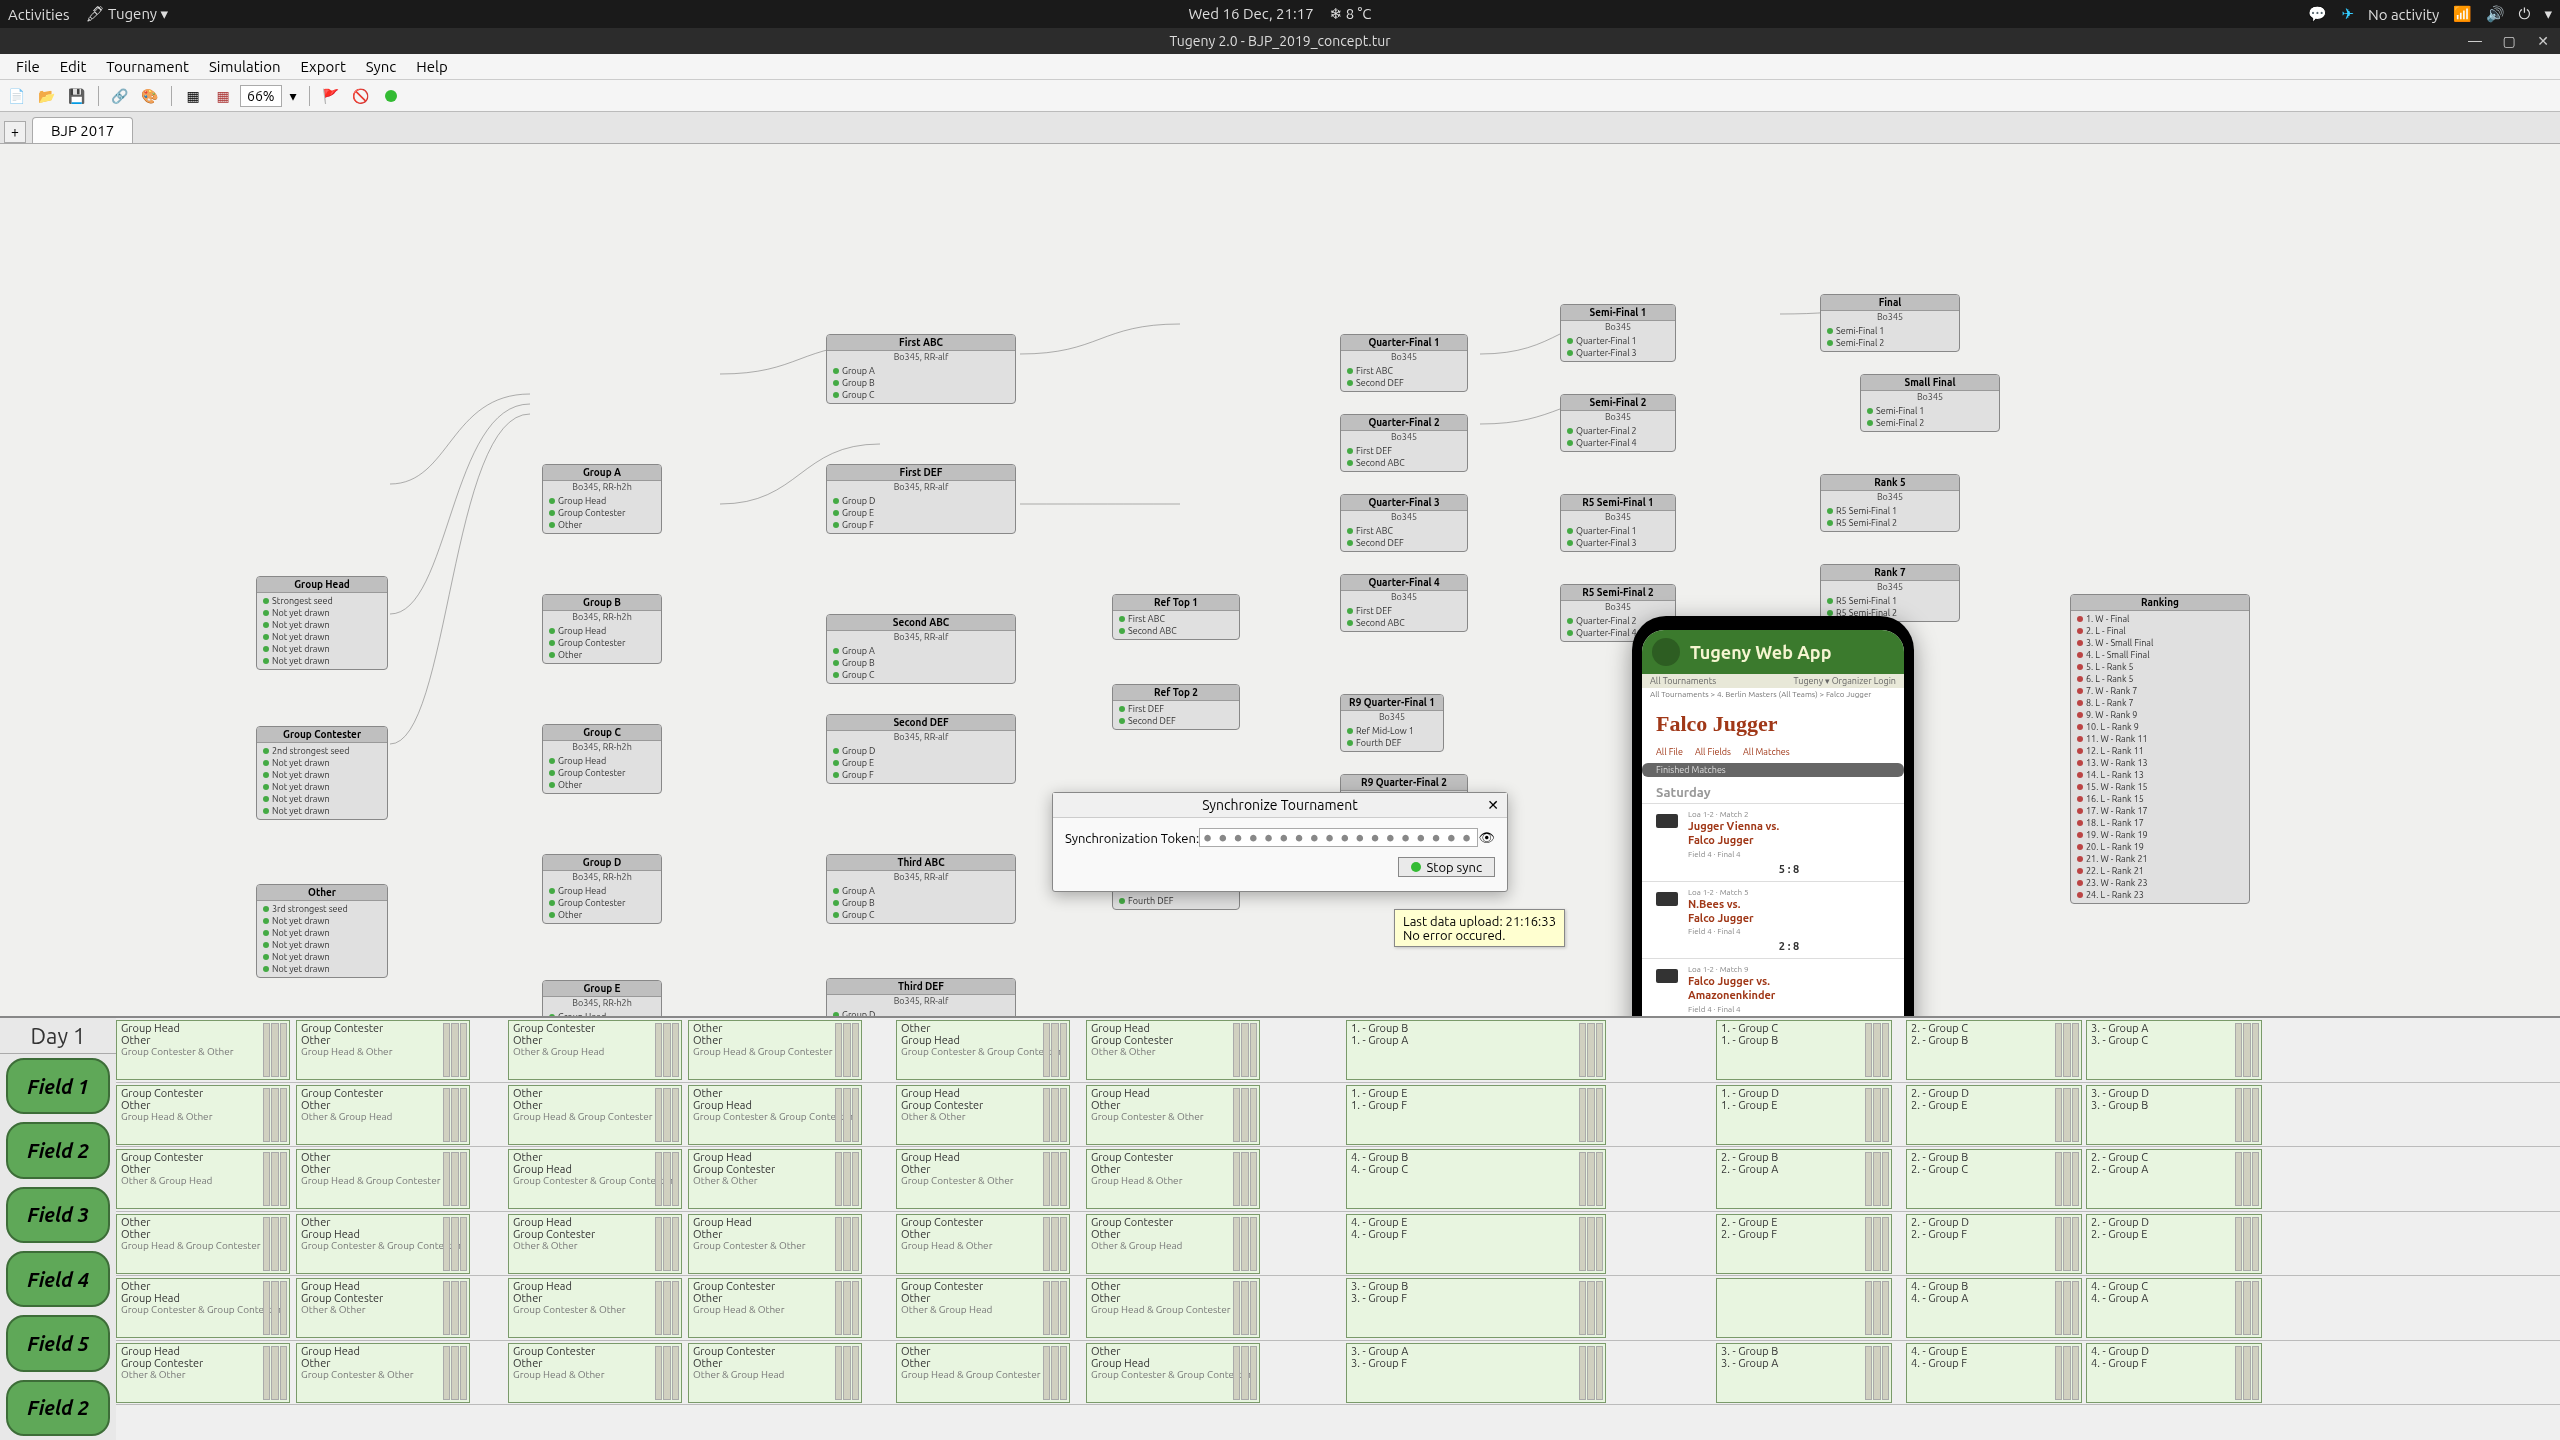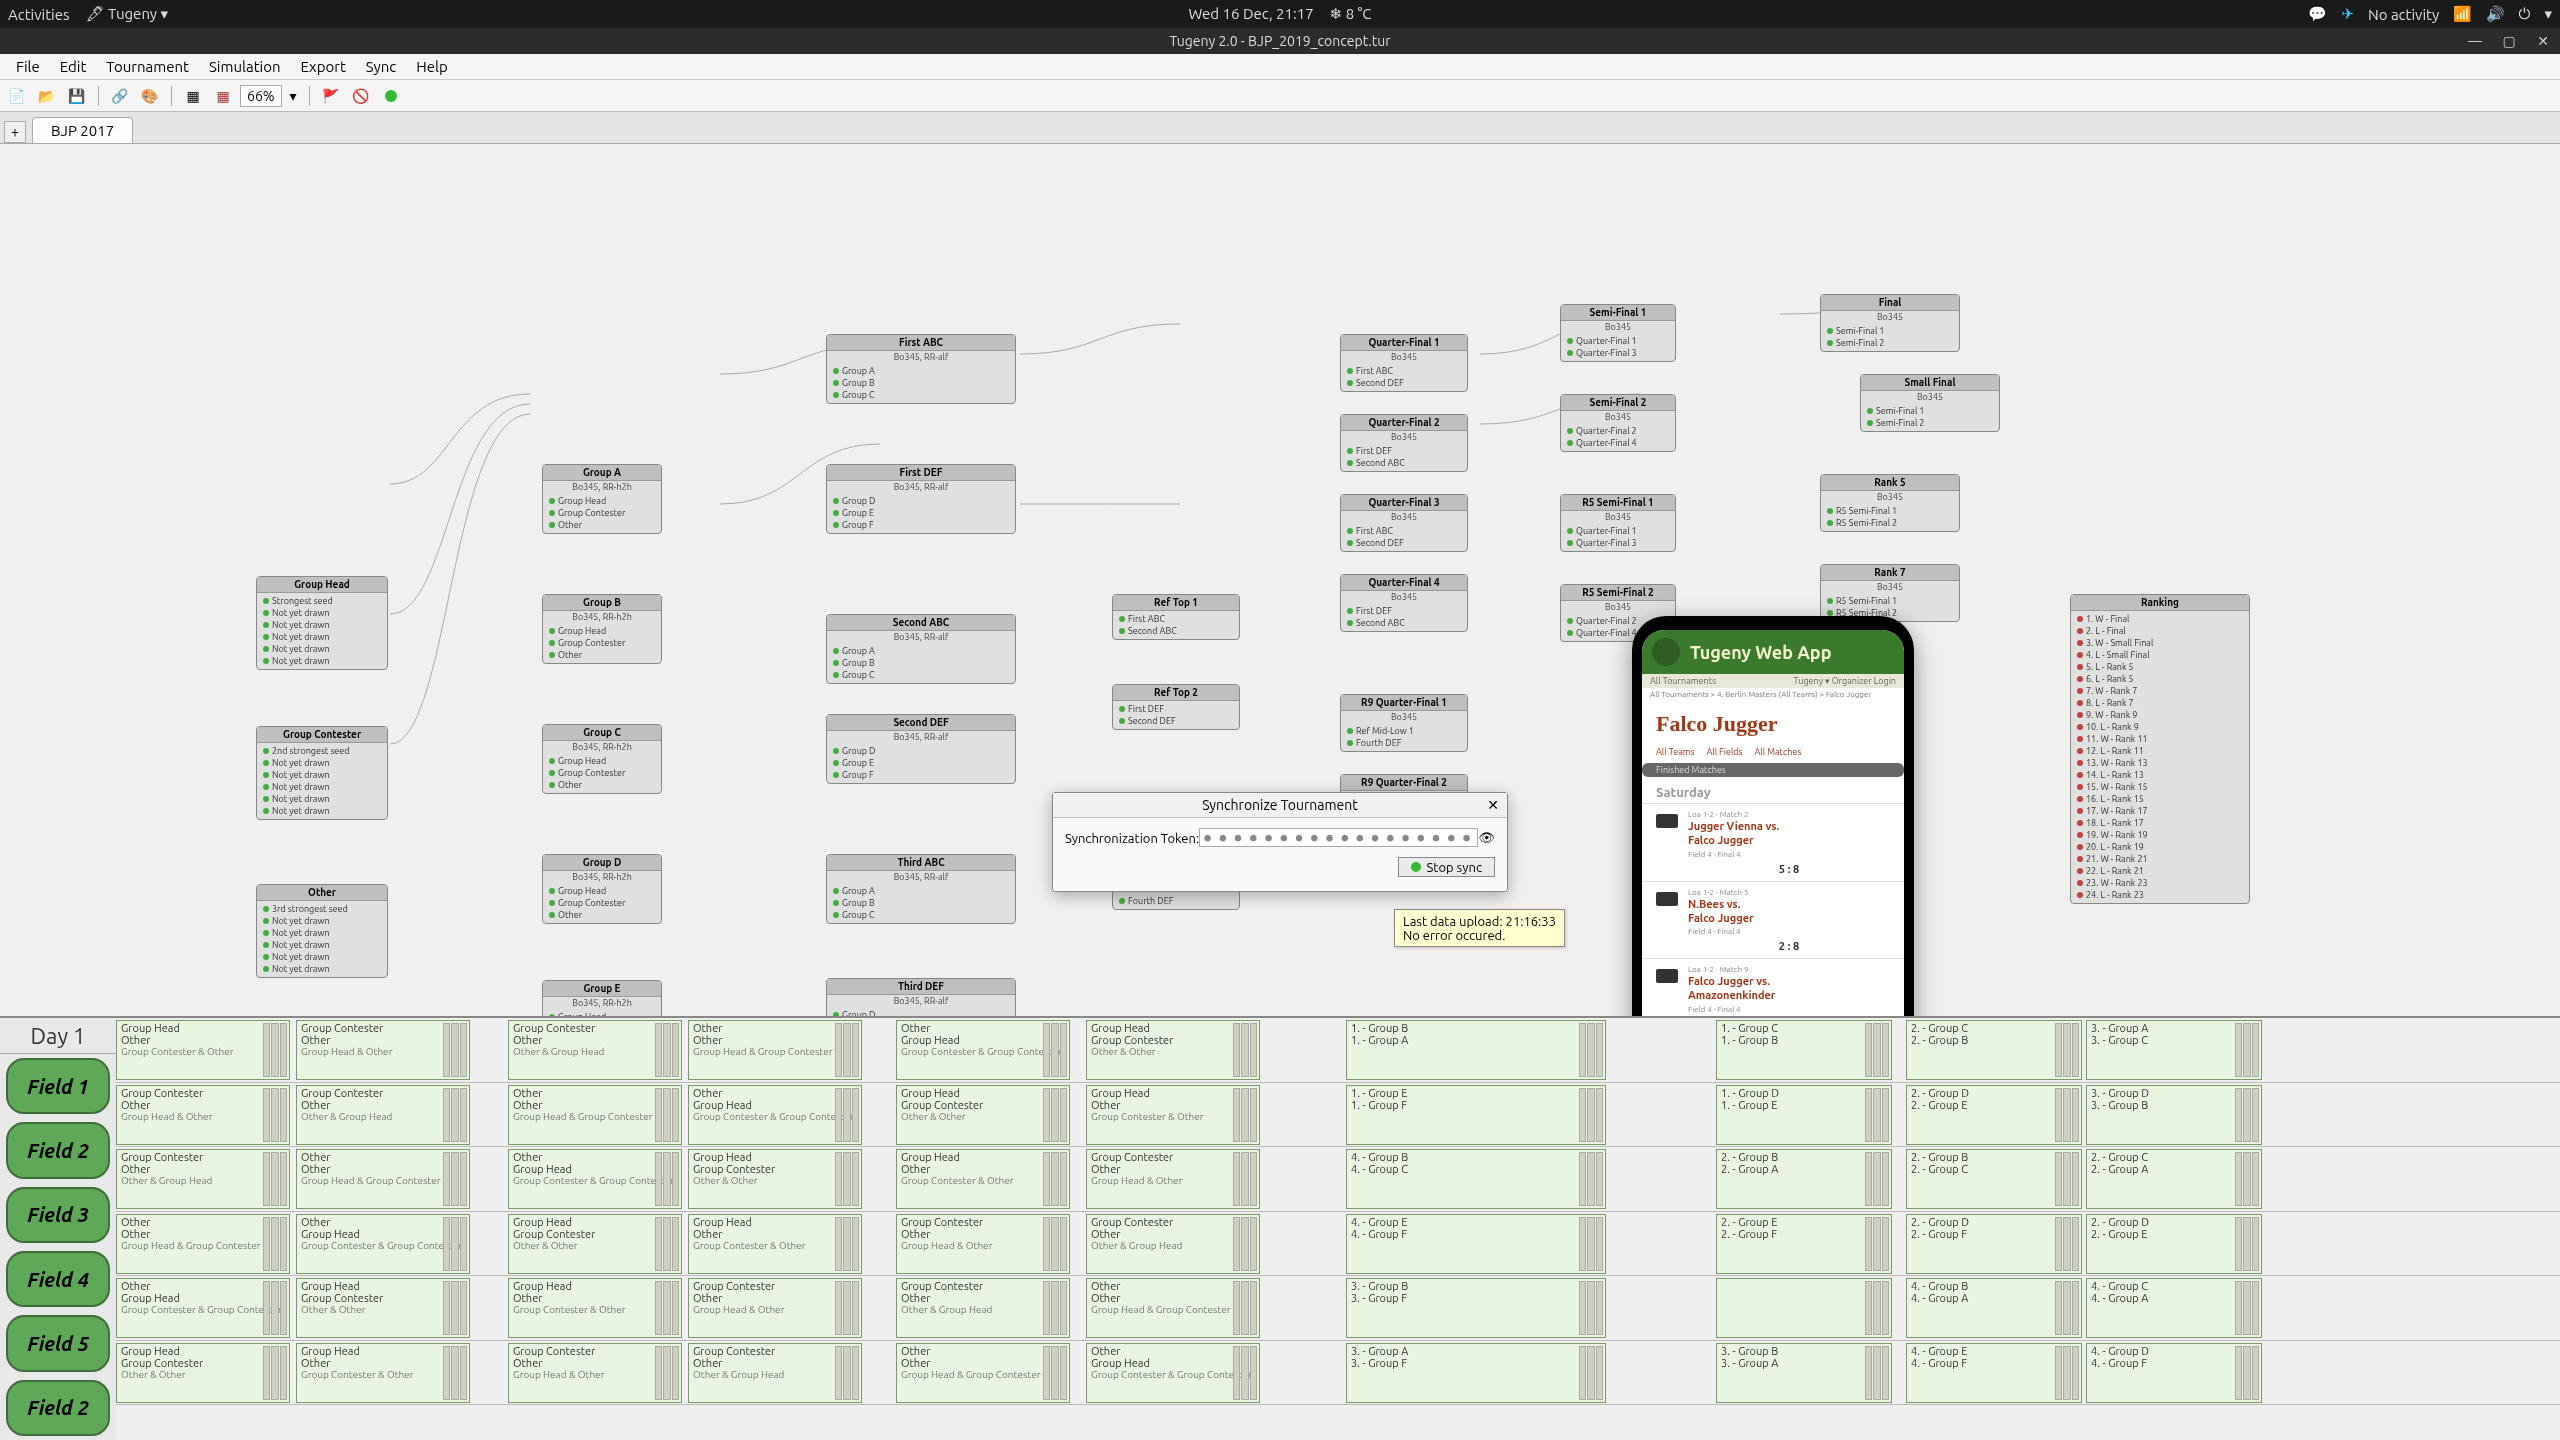--- a/index.html
+++ b/index.html
@@ -353,21 +353,21 @@
       </div>
   </div>
   <div class="node-box" style="left:1340px;top:430px;width:128px">
     <div class="node-title">Quarter-Final 4</div>
     <div class="node-sub">Bo345</div>
     <div class="node-body" id="qf4-body">
         <div class="port-row"><span class="port-dot green"></span>First DEF</div>
         <div class="port-row"><span class="port-dot green"></span>Second ABC</div>
       </div>
   </div>
-  <div class="node-box" style="left:1340px;top:550px;width:128px">
+  <div class="node-box" style="left:1340px;top:550px;width:104px">
     <div class="node-title">R9 Quarter-Final 1</div>
     <div class="node-sub">Bo345</div>
     <div class="node-body" id="r9qf1-body">
         <div class="port-row"><span class="port-dot green"></span>Ref Mid-Low 1</div>
         <div class="port-row"><span class="port-dot green"></span>Fourth DEF</div>
       </div>
   </div>
   <div class="node-box" style="left:1340px;top:630px;width:128px">
     <div class="node-title">R9 Quarter-Final 2</div>
     <div class="node-sub">Bo345</div>
@@ -503,21 +503,21 @@
         <div class="phone-logo"></div>
         <div class="phone-title">Tugeny Web App</div>
       </div>
       <div class="phone-nav">
         <span>All Tournaments</span>
         <span>Tugeny ▾     Organizer Login</span>
       </div>
       <div class="phone-crumb">All Tournaments &gt; 4. Berlin Masters (All Teams) &gt; Falco Jugger</div>
       <div class="phone-team">Falco Jugger</div>
       <div class="phone-tabs">
-        <span>All Teams</span>
+        <span>All File</span>
         <span>All Fields</span>
         <span>All Matches</span>
       </div>
       <div class="phone-section">Finished Matches</div>
       <div class="phone-day">Saturday</div>
       <div id="phone-matches">
           <div class="phone-match">
             <div class="pm-icon"></div>
     <div class="pm-body">
       <div class="pm-meta">Loa 1-2 · Match 2</div>

